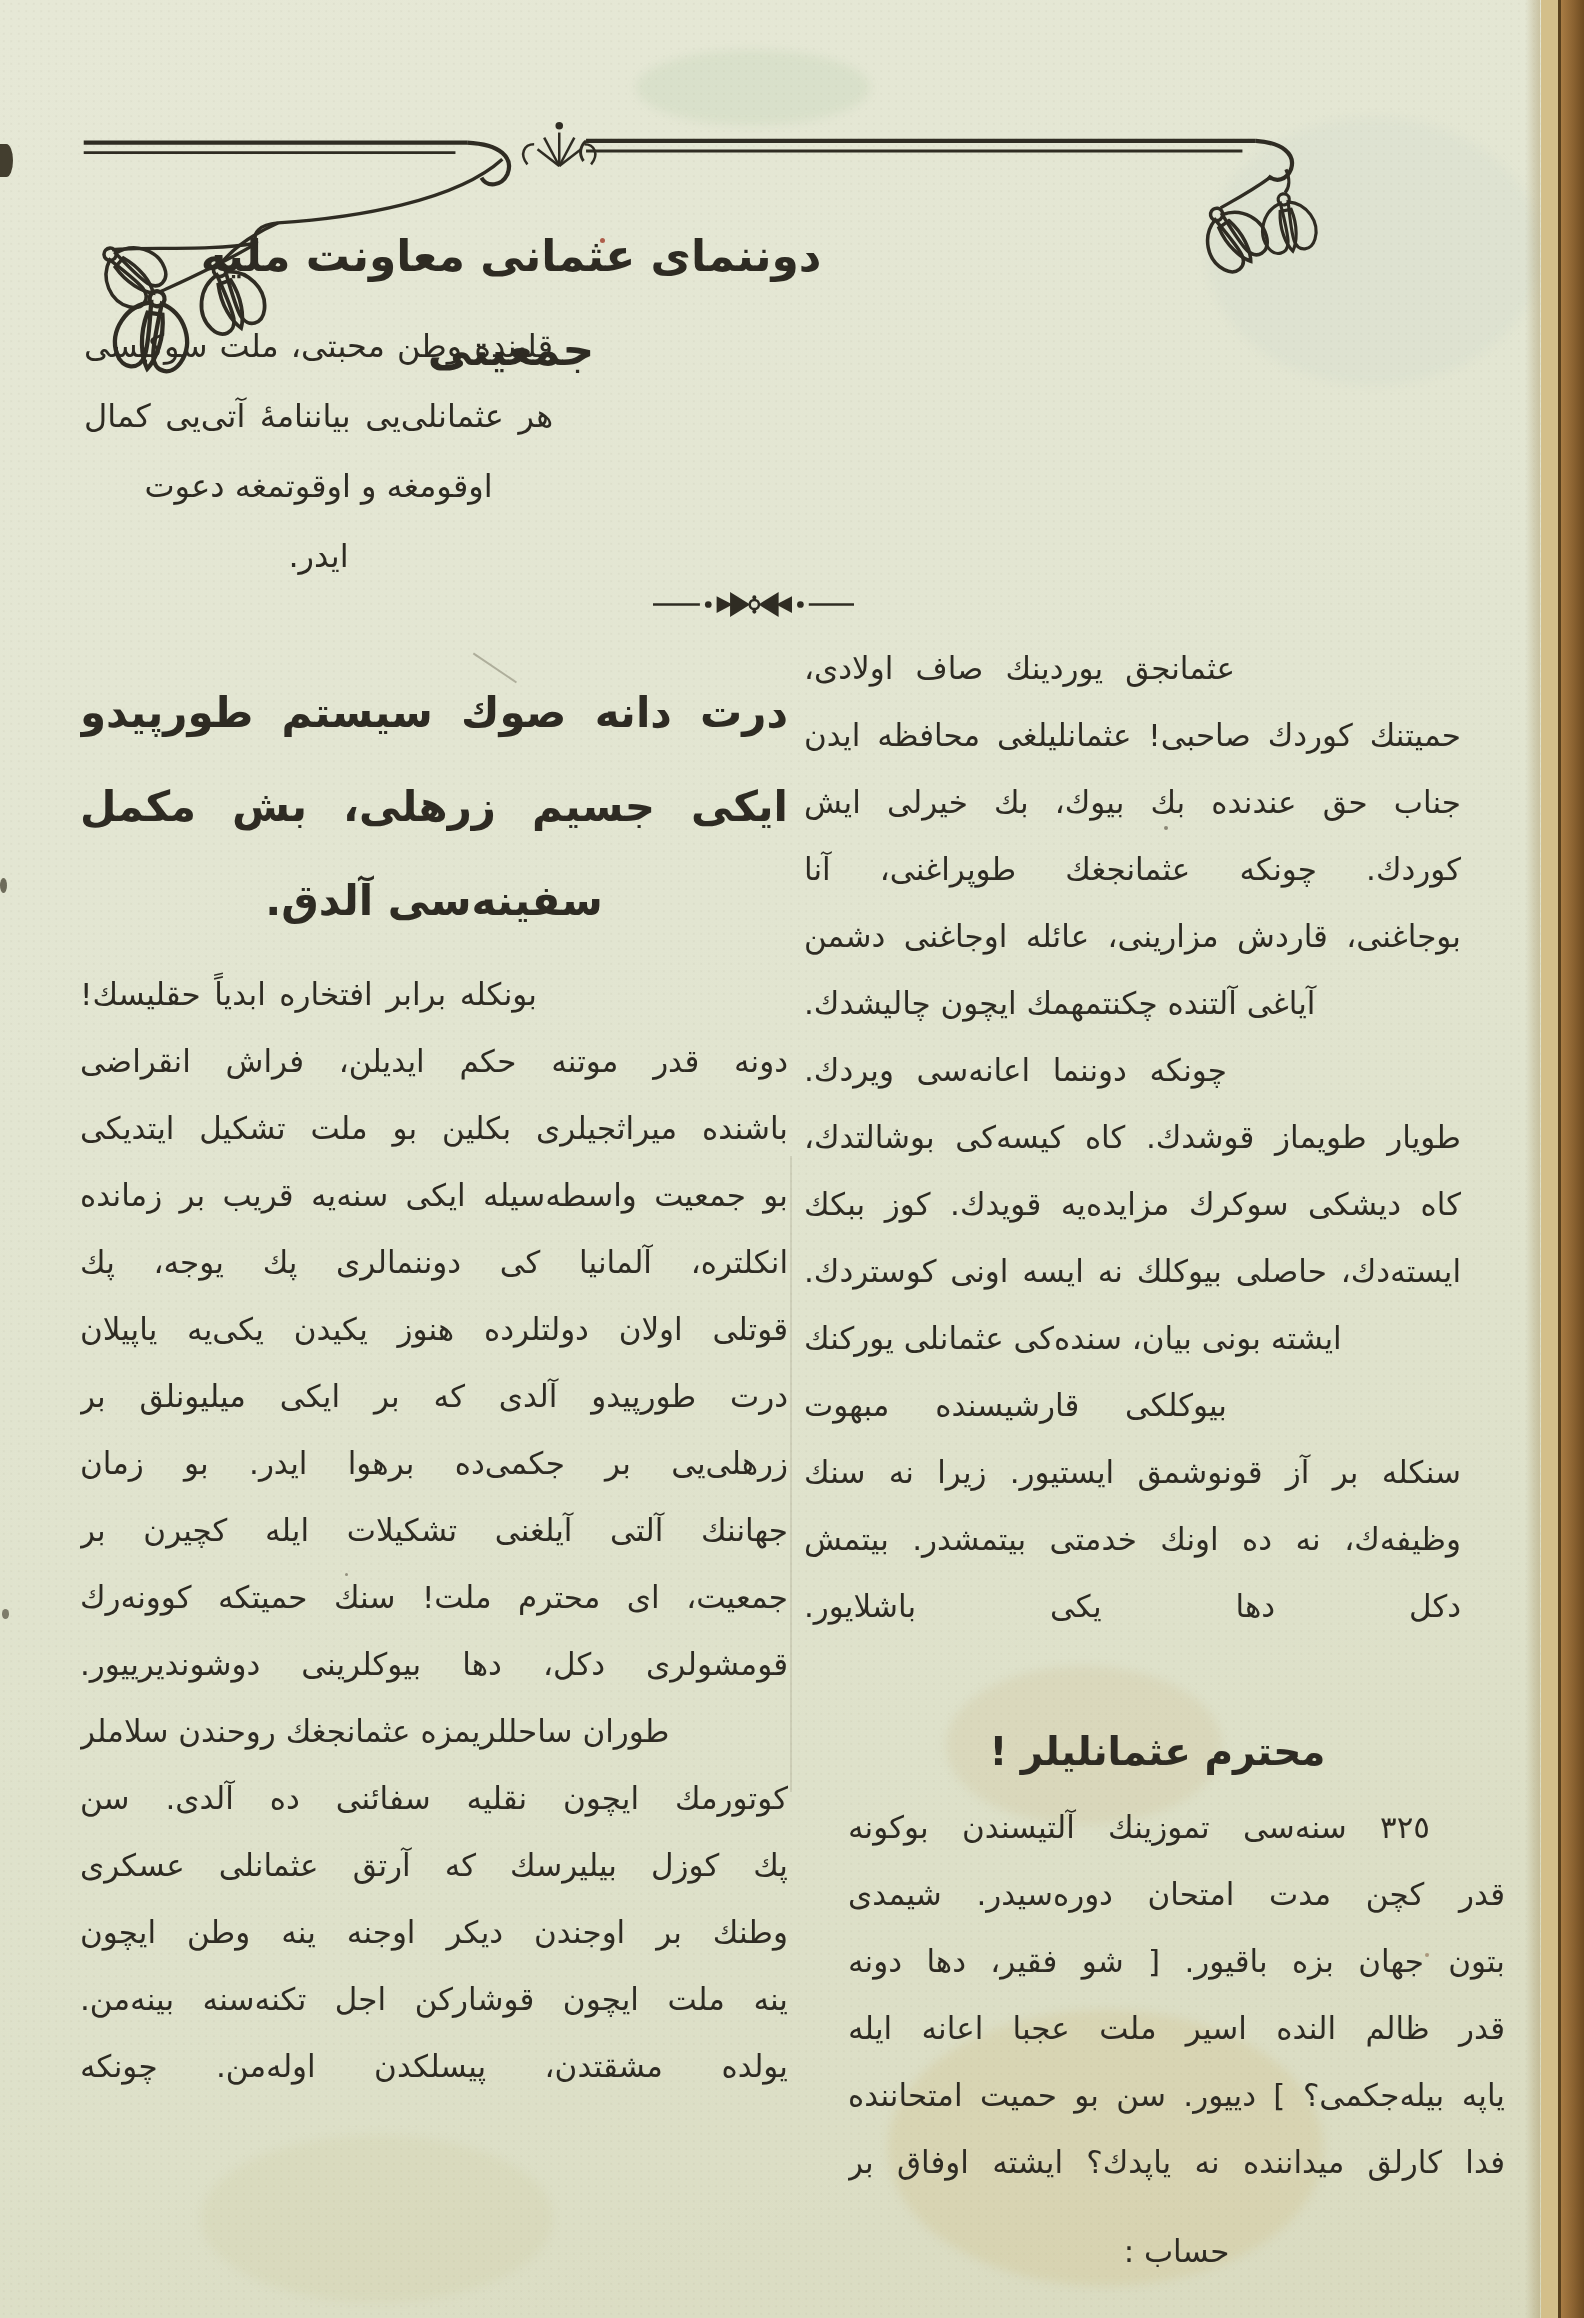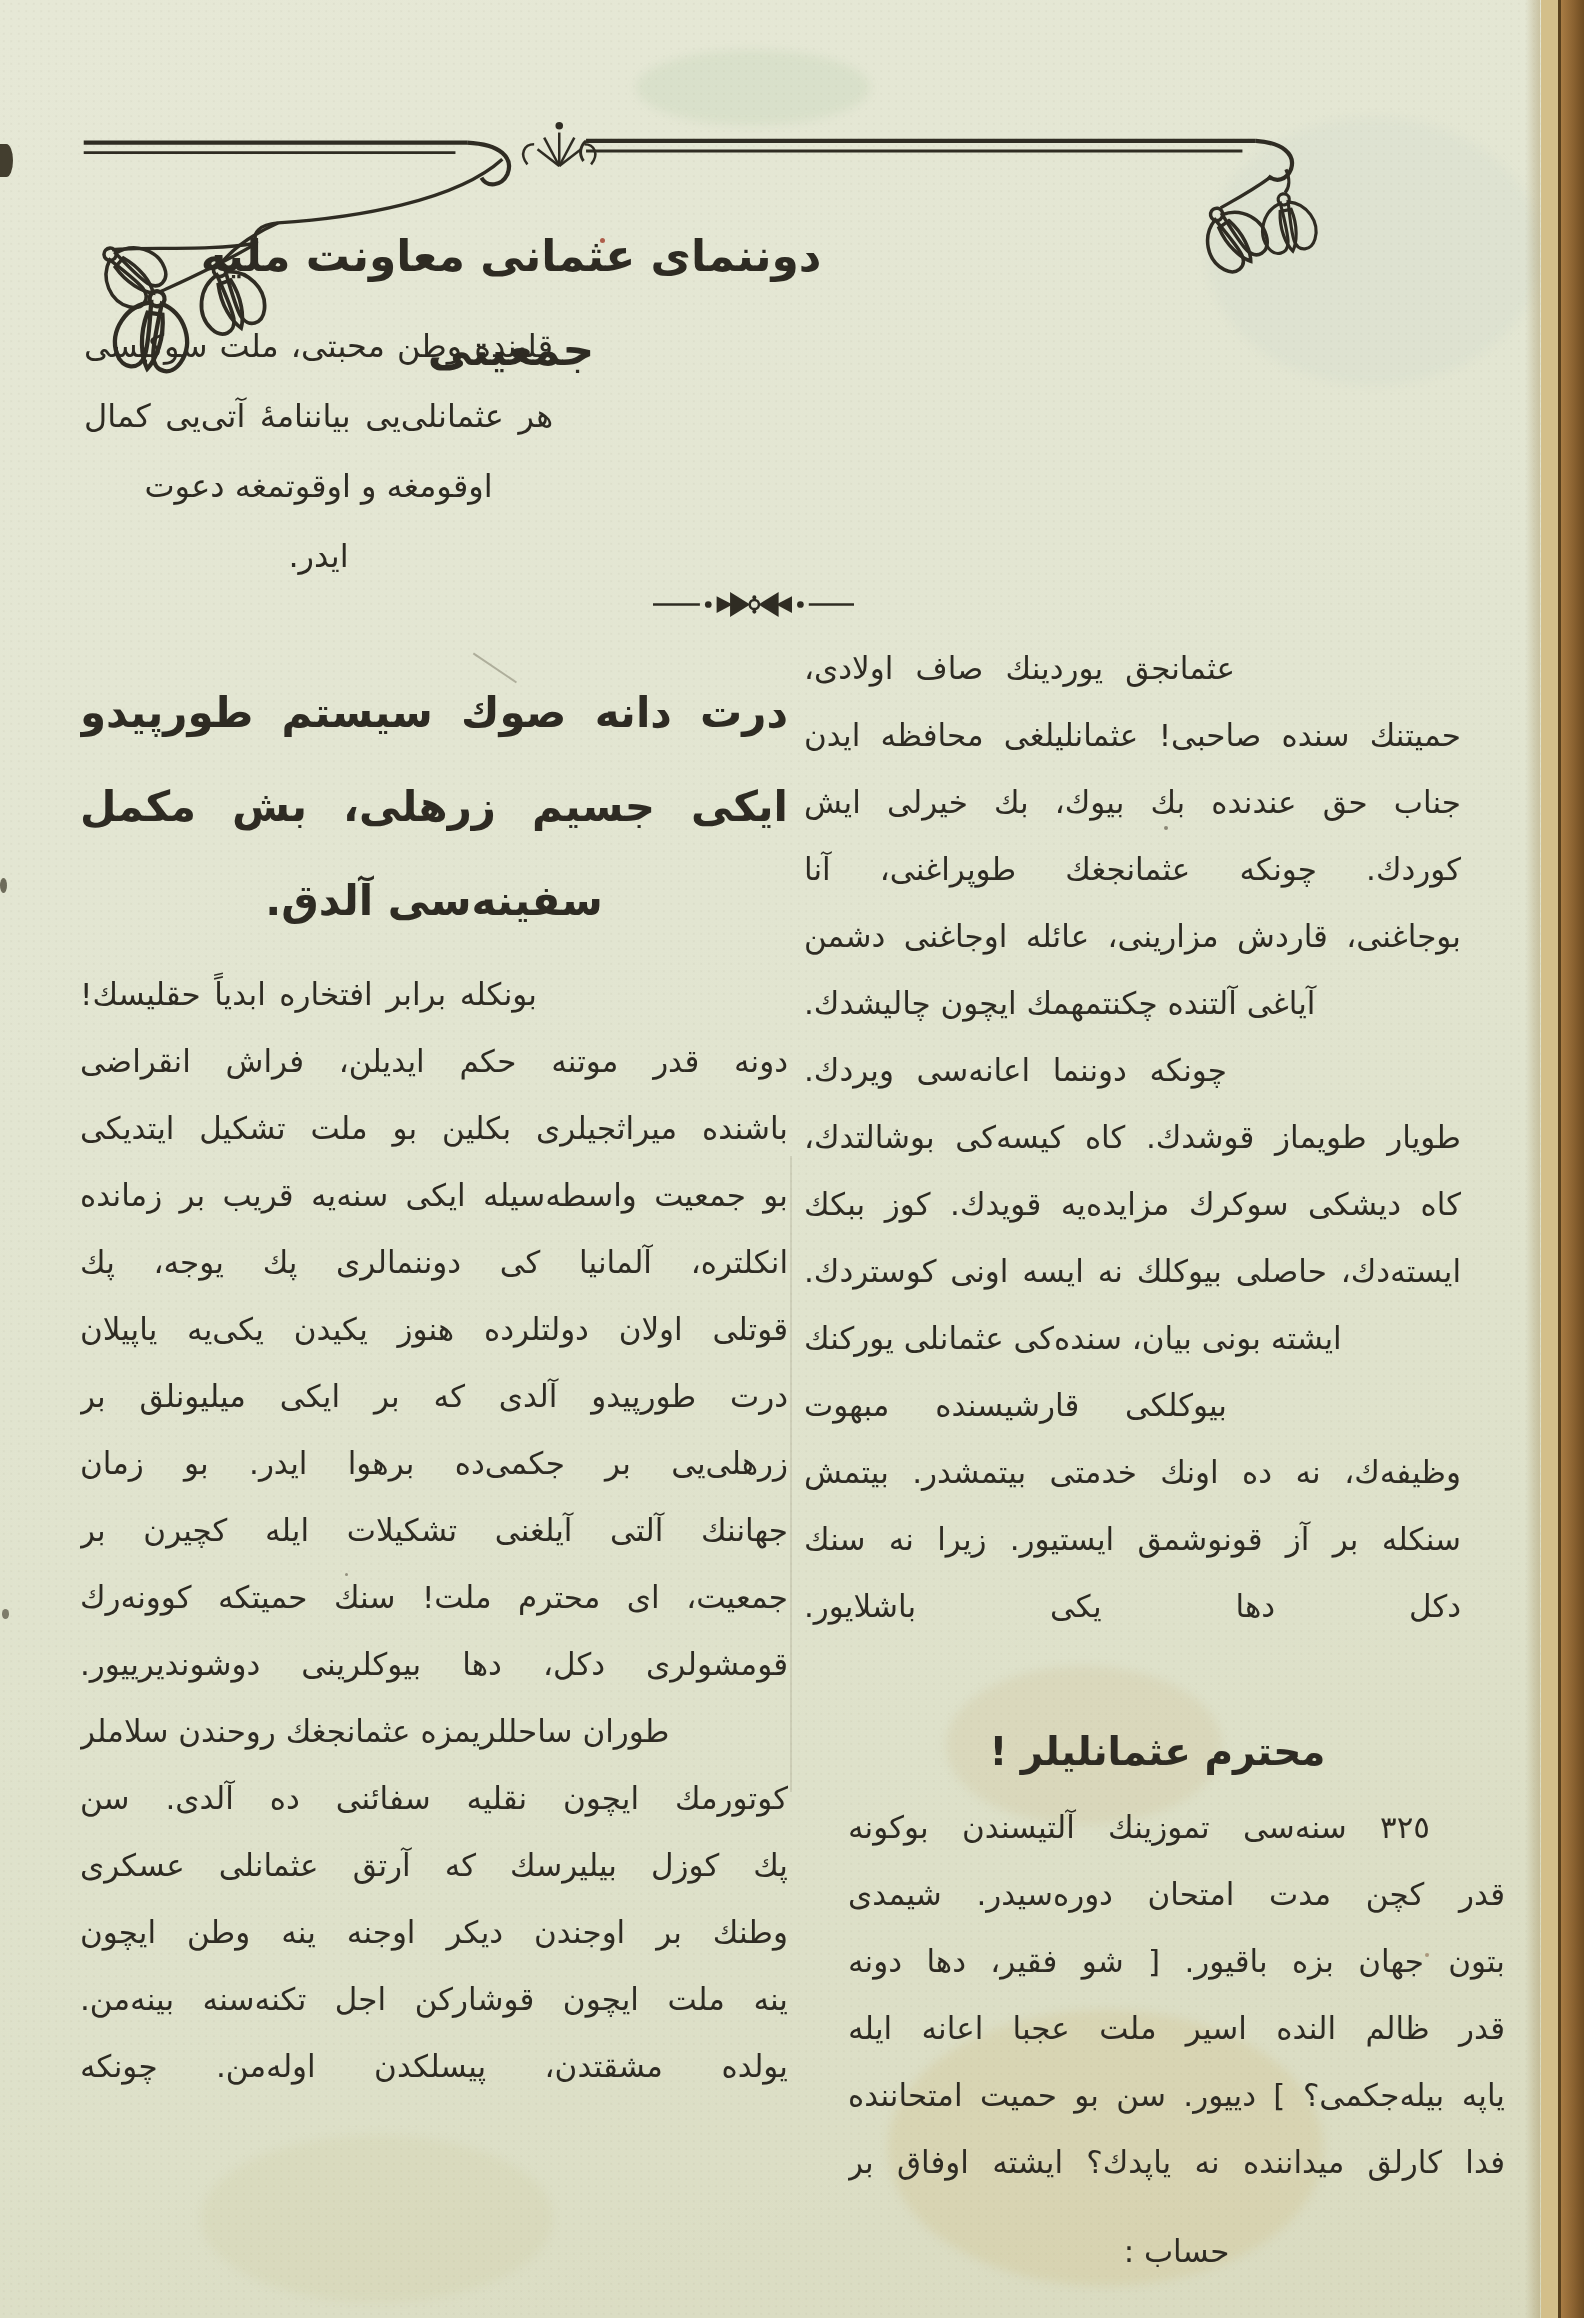--- a/index.html
+++ b/index.html
@@ -175,33 +175,33 @@
     <div class="ln">طوران ساحللریمزه عثمانجغك روحندن سلاملر</div>
     <div class="ln">كوتورمك ایچون نقلیه سفائنی ده آلدی. سن</div>
     <div class="ln">پك كوزل بیلیرسك كه آرتق عثمانلی عسكری</div>
     <div class="ln">وطنك بر اوجندن دیكر اوجنه ینه وطن ایچون</div>
     <div class="ln">ینه ملت ایچون قوشاركن اجل تكنه‌سنه بینه‌من.</div>
     <div class="ln">یولده مشقتدن، پیسلكدن اوله‌من. چونكه</div>
   </div>
 
 <div class="abs rtl col rc-body1">
     <div class="ln">عثمانجق یوردینك صاف اولادی، عثمانلی</div>
-    <div class="ln">حمیتنك سنده صاحبی! عثمانلیلغی محافظه ایدن</div>
+    <div class="ln">حمیتنك كوردك صاحبی! عثمانلیلغی محافظه ایدن</div>
     <div class="ln">جناب حق عندنده بك بیوك، بك خیرلی ایش</div>
     <div class="ln">كوردك. چونكه عثمانجغك طوپراغنی، آنا</div>
     <div class="ln">بوجاغنی، قاردش مزارینی، عائله اوجاغنی دشمن</div>
     <div class="ln">آیاغی آلتنده چكنتمهمك ایچون چالیشدك.</div>
     <div class="ln">چونكه دوننما اعانه‌سی ویردك. دوننما اعانه‌سنی</div>
     <div class="ln">طویار طویماز قوشدك. كاه كیسه‌كی بوشالتدك،</div>
     <div class="ln">كاه دیشكی سوكرك مزایده‌یه قویدك. كوز ببكك</div>
     <div class="ln">ایسته‌دك، حاصلی بیوكلك نه ایسه اونی كوستردك.</div>
     <div class="ln">ایشته بونی بیان، سنده‌كی عثمانلی یوركنك</div>
     <div class="ln">بیوكلكی قارشیسنده مبهوت قالان دوننما جمعیتی</div>
+    <div class="ln">سنكله بر آز قونوشمق ایستیور. زیرا نه سنك</div>
     <div class="ln">وظیفه‌ك، نه ده اونك خدمتی بیتمشدر. بیتمش</div>
-    <div class="ln">سنكله بر آز قونوشمق ایستیور. زیرا نه سنك</div>
     <div class="ln">دكل دها یكی باشلایور.</div>
   </div>
 <div class="abs rtl rc-subhead">محترم عثمانلیلر !</div>
 <div class="abs rtl col rc-body2">
     <div class="ln">٣٢٥ سنه‌سی تموزینك آلتیسندن بوكونه</div>
     <div class="ln">قدر كچن مدت امتحان دوره‌سیدر. شیمدی</div>
     <div class="ln">بتون جهان بزه باقیور. [ شو فقیر، دها دونه</div>
     <div class="ln">قدر ظالم النده اسیر ملت عجبا اعانه ایله دوننماسنی</div>
     <div class="ln">یاپه بیله‌جكمی؟ ] دییور. سن بو حمیت امتحاننده</div>
     <div class="ln">فدا كارلق میداننده نه یاپدك؟ ایشته اوفاق بر</div>

